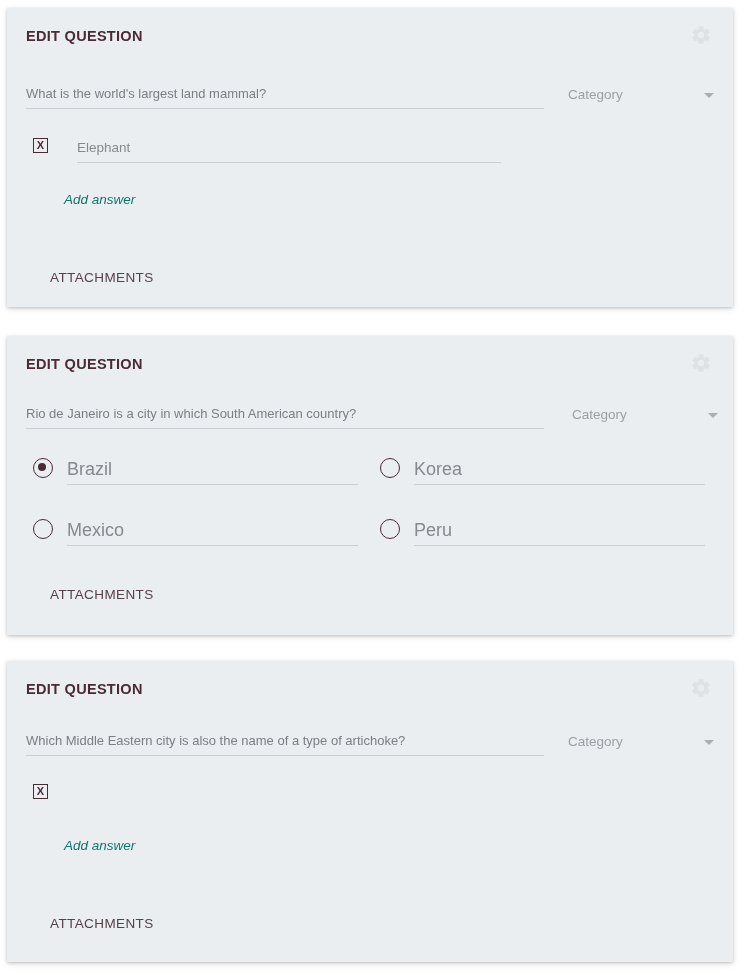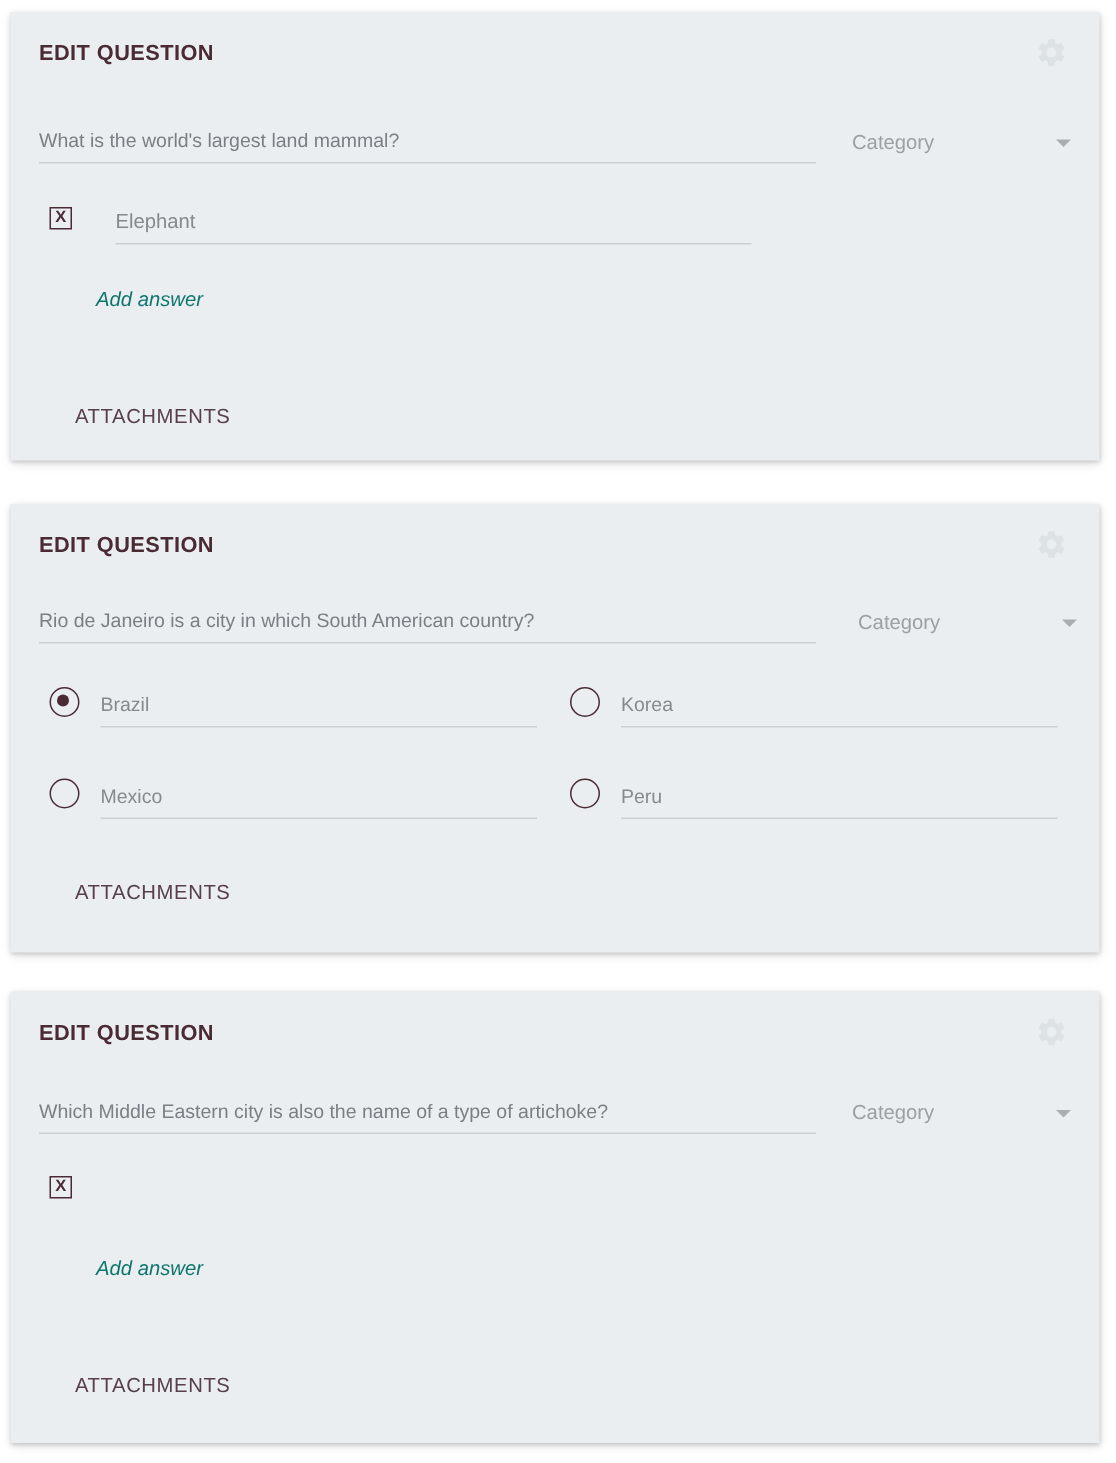--- a/index.html
+++ b/index.html
@@ -193,21 +193,21 @@
     background: #4a2b34;
   }
   .r-input {
     position: absolute;
     left: 34px;
     height: 27px;
     border: 0;
     border-bottom: 1px solid #c9cfd2;
     background: transparent;
     font-family: "Liberation Sans", sans-serif;
-    font-size: 13px;
+    font-size: 18px;
     color: #86898e;
     padding: 0 0 4px 0;
     outline: none;
     box-sizing: border-box;
   }
   .r-input::placeholder { color: #86898e; opacity: 1; }
   .radio-left  { left: 26px;  top: 0; width: 325px; }
   .radio-left  .r-input { width: 291px; }
   .radio-right { left: 373px; top: 0; width: 325px; }
   .radio-right .r-input { width: 291px; }

